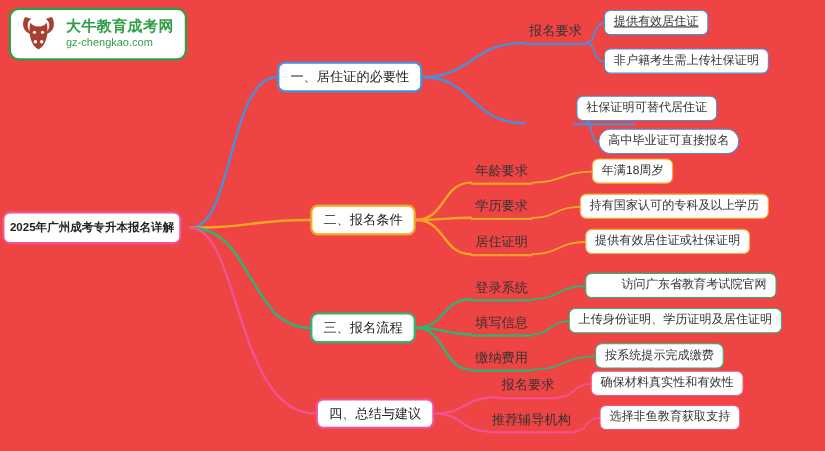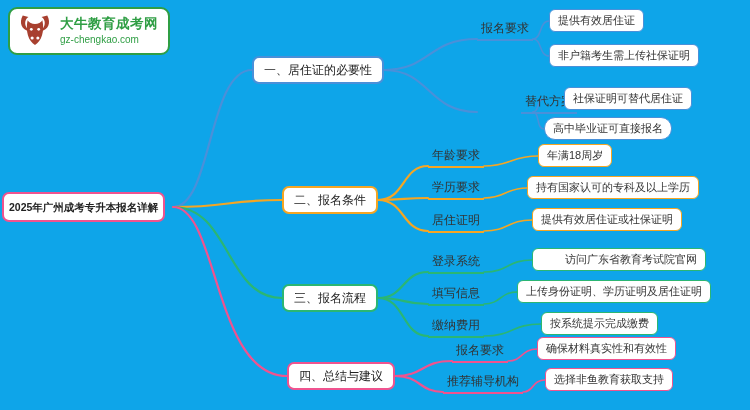--- a/index.html
+++ b/index.html
@@ -1,17 +1,17 @@
 <!DOCTYPE html>
 <html><head>
 <meta charset="utf-8">
 <style>
   html,body{margin:0;padding:0;background:#fff;}
   .canvas{
-    position:relative;width:750px;height:410px;background:#0ea5e9;
+    position:relative;width:750px;height:410px;background:#ef4444;
     font-family:"Liberation Sans","DejaVu Sans",sans-serif;
     overflow:hidden;
   }
   #connectors{position:absolute;left:0;top:0;width:750px;height:410px;pointer-events:none;}
   #connectors path{fill:none;stroke:var(--c,#999);stroke-linecap:round;}
   #connectors path.w2{stroke-width:2.2px;}
   #connectors path.w1{stroke-width:1.6px;}
 
   .node{position:absolute;white-space:nowrap;box-sizing:border-box;color:#333;}
   .node.root{
@@ -96,24 +96,24 @@
   </div>
 
   <div class="node root" style="left: 2px; top: 192px; --c: #f0538f;">2025年广州成考专升本报名详解</div>
 
   <div class="node main" style="left: 252px; top: 56px; --c: #4a90d9;">一、居住证的必要性</div>
   <div class="node main" style="left: 282px; top: 186px; --c: #f5a623;">二、报名条件</div>
   <div class="node main" style="left: 282px; top: 284px; --c: #2bb673;">三、报名流程</div>
   <div class="node main" style="left: 287px; top: 362px; --c: #f0538f;">四、总结与建议</div>
 
   <div class="node mid" style="left: 477px; top: 19px; --c: #4a90d9;">报名要求</div>
-  <div class="node leaf" style="left: 549px; top: 9px; --c: #4a90d9;">提供有效居住证</div>
+  <div class="node leaf" style="left: 549px; top: 9px; text-decoration: underline; --c: #4a90d9;">提供有效居住证</div>
   <div class="node leaf" style="left: 549px; top: 44px; --c: #4a90d9;">非户籍考生需上传社保证明</div>
   <div class="node mid" style="left: 477px; top: 92px; margin-left: 44px; --c: #4a90d9;">替代方案</div>
-  <div class="node leaf" style="left: 564px; top: 87px; --c: #4a90d9;">社保证明可替代居住证</div>
+  <div class="node leaf" style="left: 524px; top: 87px; --c: #4a90d9;">社保证明可替代居住证</div>
   <div class="node leaf" style="left: 544px; top: 117px; border-radius: 11px; --c: #4a90d9;">高中毕业证可直接报名</div>
 
   <div class="node mid" style="left: 428px; top: 146px; --c: #f5a623;">年龄要求</div>
   <div class="node leaf" style="left: 538px; top: 144px; --c: #f5a623;">年满18周岁</div>
   <div class="node mid" style="left: 428px; top: 178px; --c: #f5a623;">学历要求</div>
   <div class="node leaf" style="left: 527px; top: 176px; --c: #f5a623;">持有国家认可的专科及以上学历</div>
   <div class="node mid" style="left: 428px; top: 211px; --c: #f5a623;">居住证明</div>
   <div class="node leaf" style="left: 532px; top: 208px; --c: #f5a623;">提供有效居住证或社保证明</div>
 
   <div class="node mid" style="left: 428px; top: 252px; --c: #2bb673;">登录系统</div>

